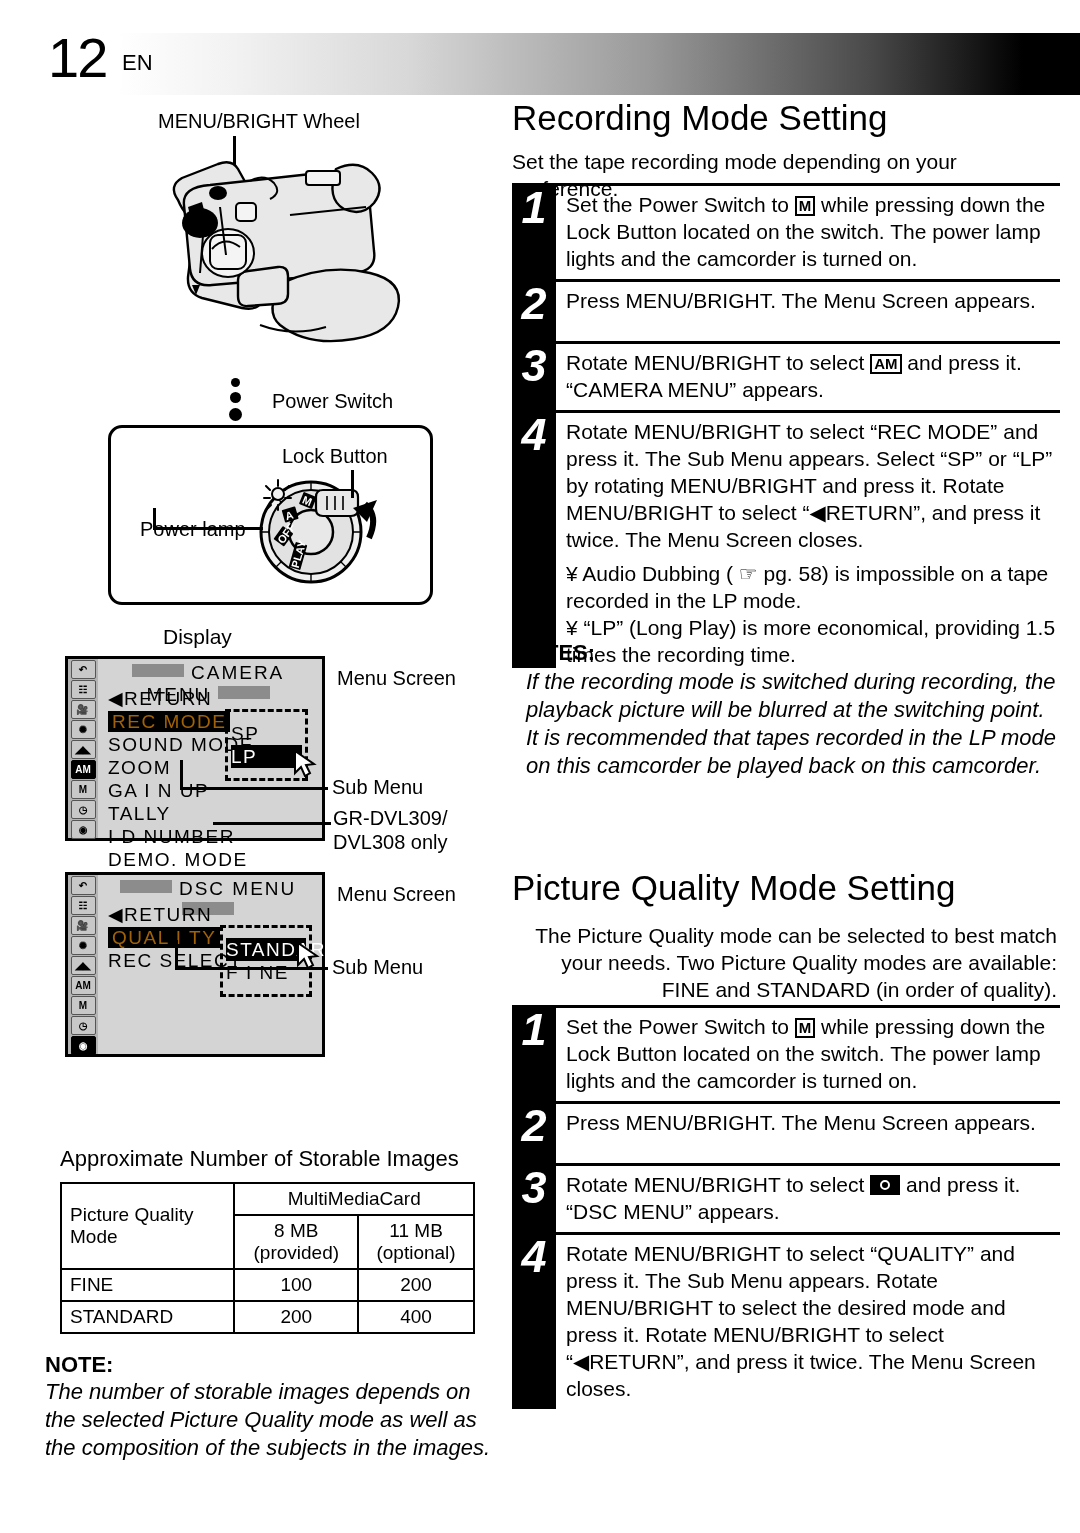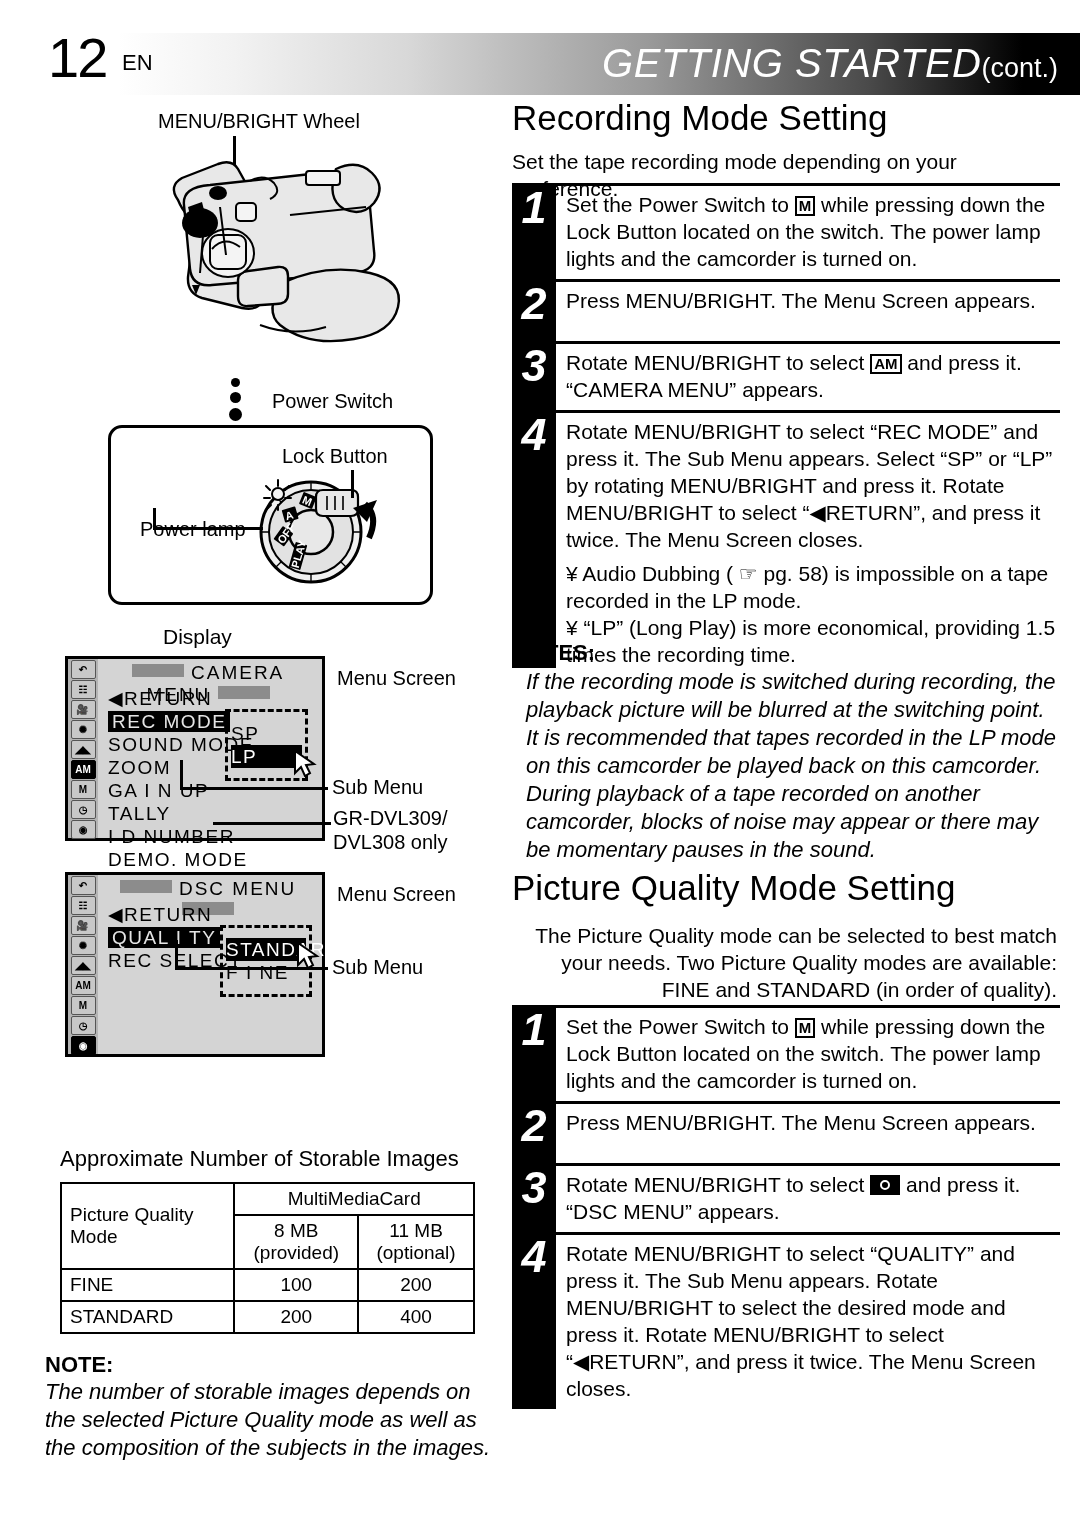--- a/index.html
+++ b/index.html
@@ -75,21 +75,21 @@
   }
   .menu-title .blk {
     display: inline-block; width: 52px; height: 13px;
     background: #8c8c8c; vertical-align: 2px;
   }
   .menu-rows {
     position: absolute; left: 40px; top: 28px; font-size: 19px; line-height: 23px;
     letter-spacing: 1.5px; white-space: nowrap;
   }
   .menu-rows .row { height: 23px; }
-  .menu-rows .hl { background: #000; color: #e5e5e5; padding: 0 4px; }
+  .menu-rows .hl { background: #000; color: #a16207; padding: 0 4px; }
   .submenu {
     position: absolute; border: 3px dashed #000; padding: 10px 3px;
     font-size: 19px; line-height: 23px; letter-spacing: 1.5px;
   }
   .submenu .opt { height: 23px; white-space: nowrap; }
   .submenu .opt.hl { background: #000; color: #fff; }
 
   .callout-txt { position: absolute; font-size: 20px; line-height: 24px; }
   .rule { position: absolute; background: #000; }
 
@@ -151,23 +151,20 @@
     content: ""; position: absolute; left: 4px; top: 1px; width: 8px; height: 4px; background: #000;
   }
 </style>
 </head>
 <body>
 
 <div class="header">
   <div class="header-bar"></div>
   <div class="page-num">12</div>
   <div class="page-lang">EN</div>
-  <div class="header-title">
-    <span>GETTING STARTED</span><span class="header-cont">(cont.)</span>
-  </div>
 </div>
 
 <div class="left-col">
 
   <div class="lbl-menu-wheel">MENU/BRIGHT Wheel</div>
   <div class="wheel-leader"></div>
 
   <svg class="cam-art" viewBox="0 0 360 230">
     <g fill="#e8e8e8" stroke="#000" stroke-width="2.4" stroke-linejoin="round">
       <path d="M78 55 q-10 -14 4 -22 l36 -14 q14 -5 20 5 l10 18 q5 12 -8 17 l-36 14 q-16 6 -26 -18 z"></path>
@@ -397,21 +394,20 @@
         <div>¥ Audio Dubbing ( ☞ pg. 58) is impossible on a tape recorded in the LP mode.</div>
         <div>¥ “LP” (Long Play) is more economical, providing 1.5 times the recording time.</div>
       </div>
     </div>
   </div>
 
   <div class="notes-hdr" style="left:0;top:640px;">NOTES:</div>
   <div class="notes-body" style="left:0;top:668px;">
     <div>If the recording mode is switched during recording, the playback picture will be blurred at the switching point.</div>
     <div>It is recommended that tapes recorded in the LP mode on this camcorder be played back on this camcorder.</div>
-    <div>During playback of a tape recorded on another camcorder, blocks of noise may appear or there may be momentary pauses in the sound.</div>
   </div>
 
   <div class="sec-title" style="left:0;top:868px;">Picture Quality Mode Setting</div>
   <div class="sec-intro" style="left:0;top:922px;text-align:right;">The Picture Quality mode can be selected to best match your needs. Two Picture Quality modes are available: FINE and STANDARD (in order of quality).</div>
 
   <div class="steps" style="left:0;top:1005px;">
     <div class="step">
       <div class="step-num">1</div>
       <div class="step-body"><span>Set the Power Switch to </span><span class="gi gi-m">M</span><span> while pressing down the Lock Button located on the switch. The power lamp lights and the camcorder is turned on.</span></div>
     </div>

